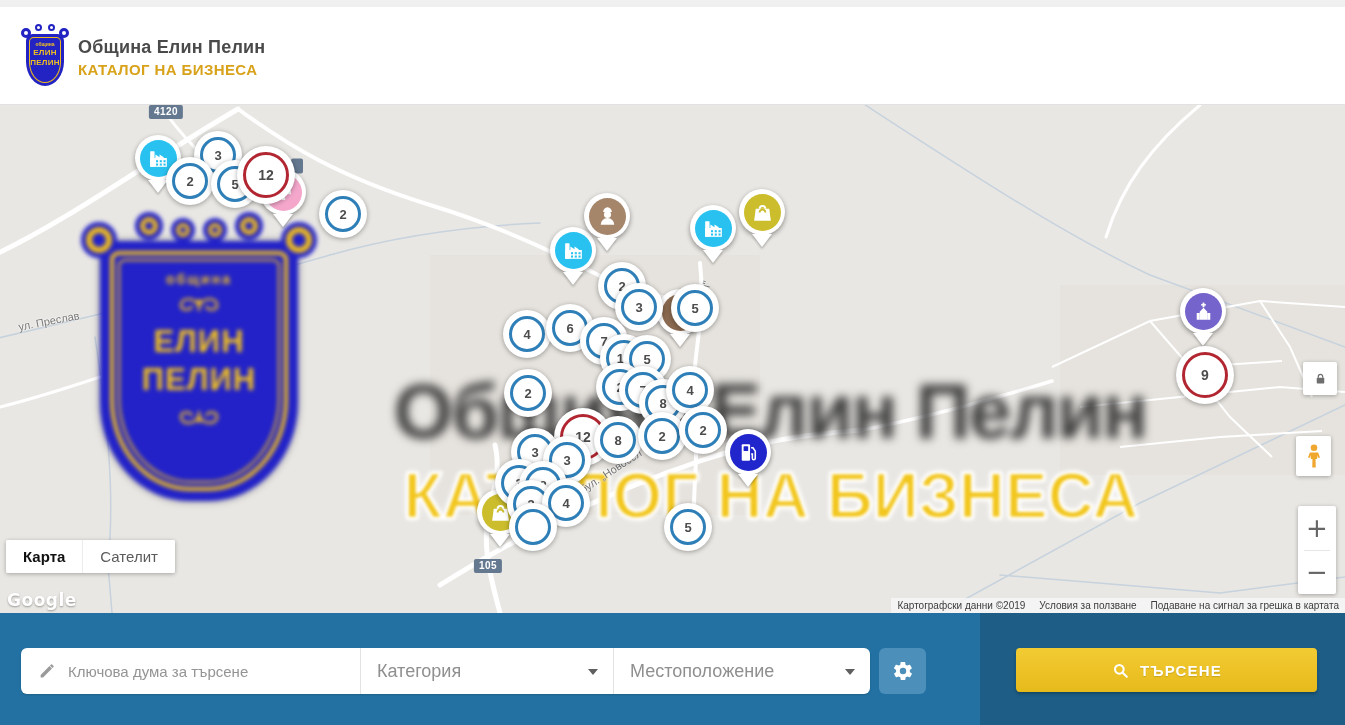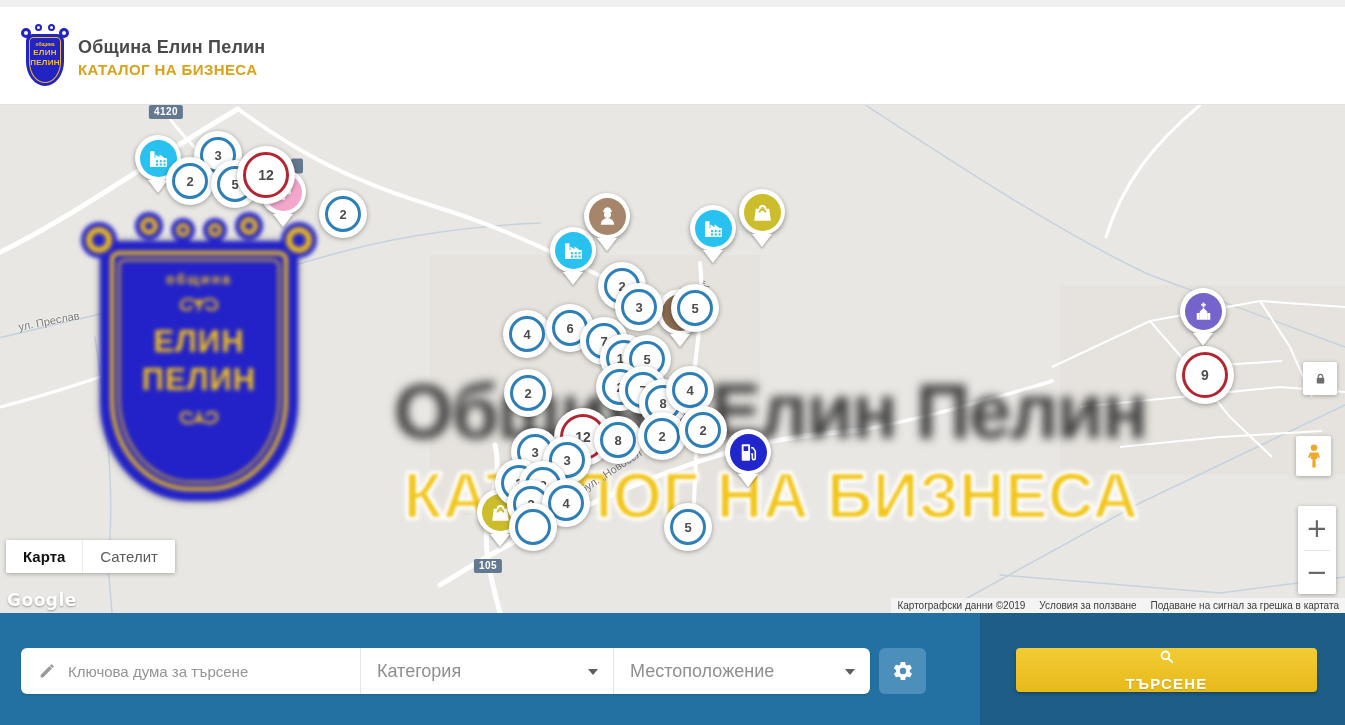--- a/index.html
+++ b/index.html
@@ -119,21 +119,21 @@
       border-radius:0 6px 6px 0; }
   .fld .sel-text { font-size:18px; color:#8f8f8f; }
   .caret { position:absolute; right:15px; top:50%; margin-top:-2px; width:0; height:0;
       border:5px solid transparent; border-top:6px solid #5f5f5f; border-bottom:0; }
   #gear-btn { position:absolute; left:879px; top:35px; width:47px; height:46px; background:#4b8fba;
       border:none; border-radius:6px; display:flex; align-items:center; justify-content:center;
       cursor:pointer; }
   #gear-btn svg { width:22px; height:22px; }
   #search-btn { position:absolute; left:1016px; top:35px; width:301px; height:44px; border:none;
       border-radius:4px; background:linear-gradient(#f2cb33,#e7ba1b); display:flex; align-items:center;
-      justify-content:center; gap:10px; cursor:pointer; box-shadow:0 2px 3px rgba(0,0,0,.25);flex-direction:column; }
+      justify-content:center; gap:10px; cursor:pointer; box-shadow:0 2px 3px rgba(0,0,0,.25); }
   #search-btn svg { width:19px; height:19px; }
   #search-btn span { color:#fff; font-size:15px; font-weight:bold; letter-spacing:1.2px;
       text-shadow:0 1px 1px rgba(0,0,0,.15); }
 </style>
 </head>
 <body>
 
 <div id="app">
 
   <div id="topstrip"></div>

